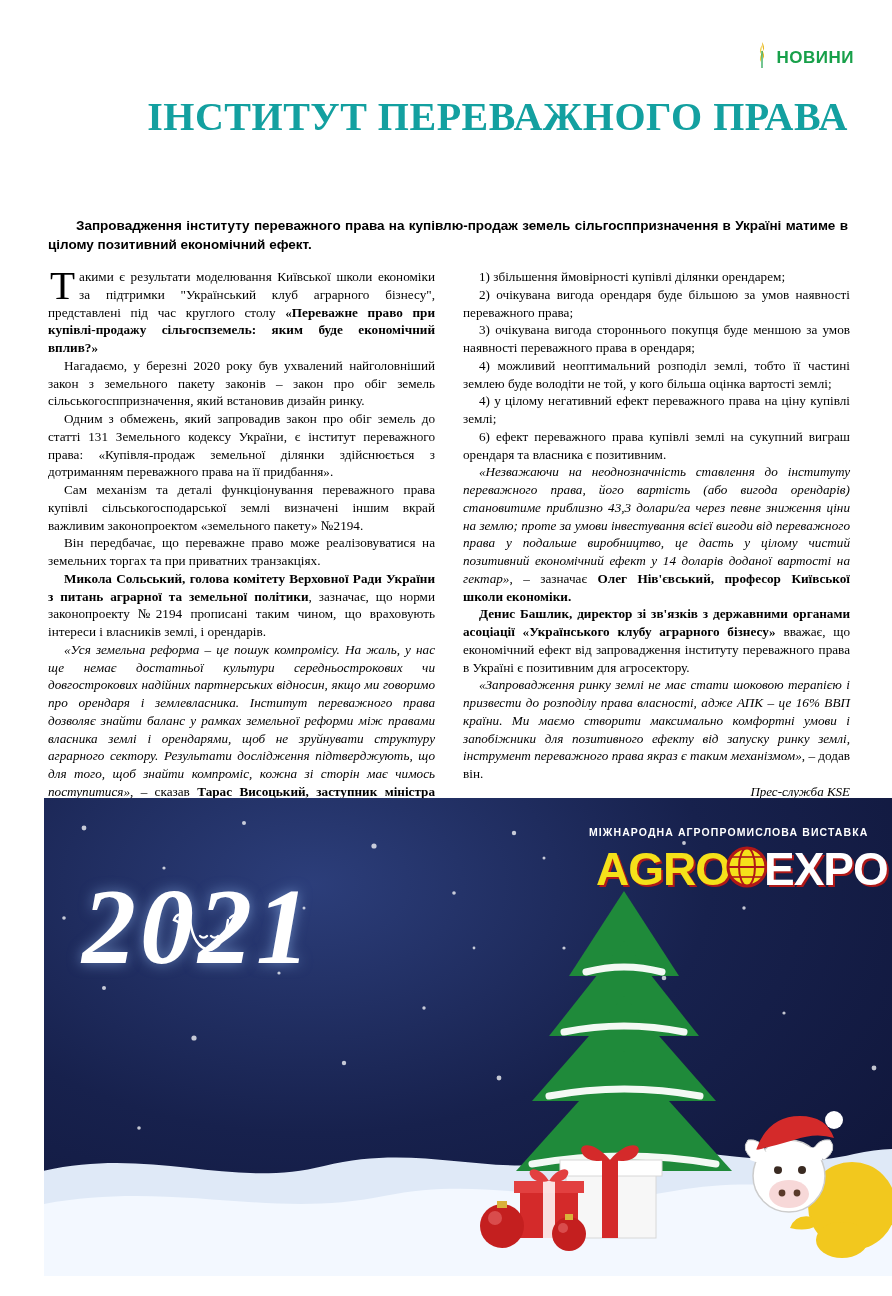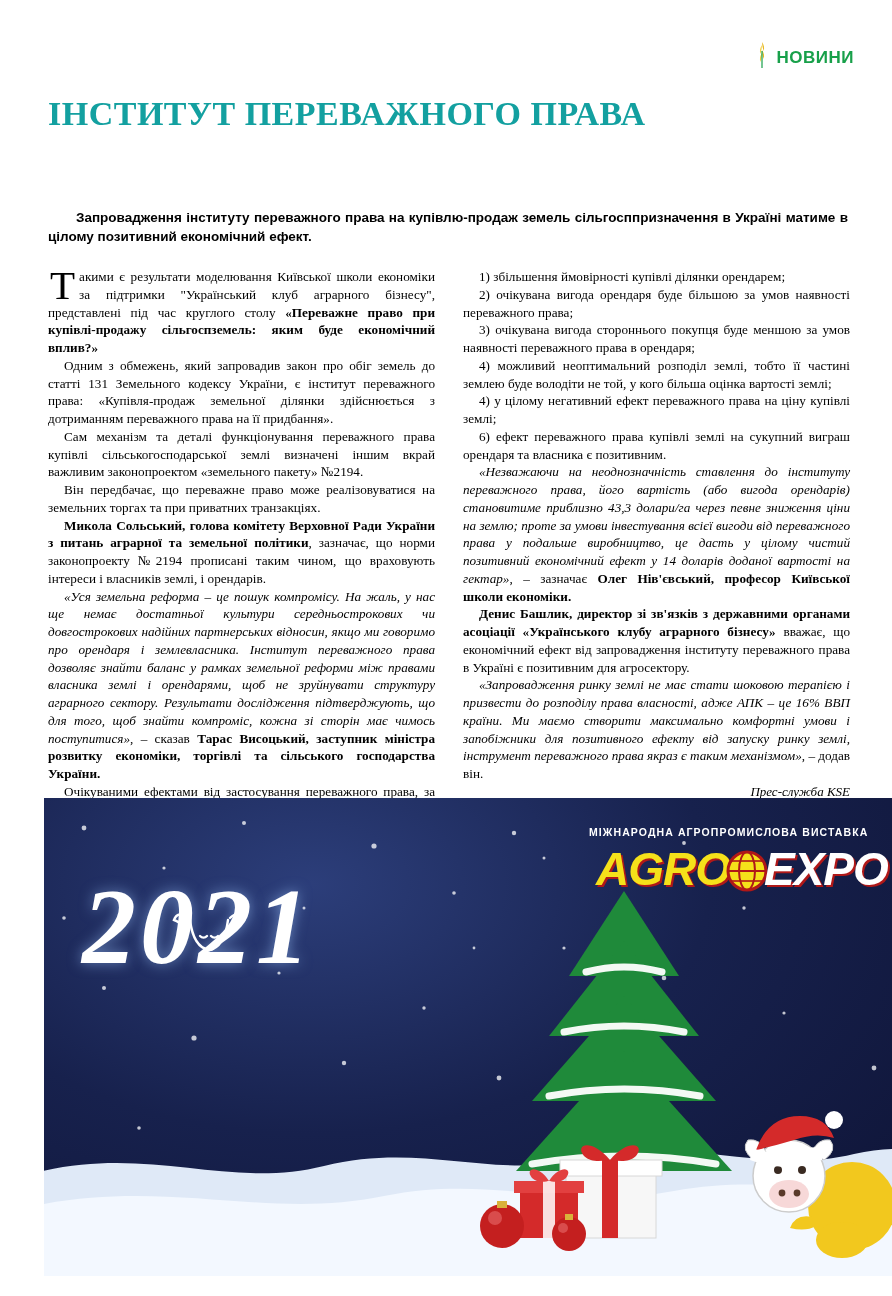--- a/index.html
+++ b/index.html
@@ -41,43 +41,44 @@
     width: 16px;
     height: 26px;
     display: block;
   }
   .headline {
     position: absolute;
     left: 48px;
     top: 96px;
     width: 800px;
     font-family: "Liberation Serif", serif;
-    font-size: 34px;
+    font-size: 40px;
     font-weight: bold;
     letter-spacing: 0.5px;
     color: #13a0a0;
     line-height: 1.05;
     white-space: nowrap;
+    text-align: right;
   }
   .subheadline {
     position: absolute;
     left: 50px;
     top: 155px;
     font-family: "Liberation Sans", sans-serif;
     font-size: 23px;
     font-weight: bold;
     color: #19a055;
     letter-spacing: 0.2px;
   }
 
   
   .lede {
     position: absolute;
     left: 48px;
-    top: 208px;
+    top: 216px;
     width: 800px;
     font-family: "Liberation Sans", sans-serif;
     font-size: 13.5px;
     font-weight: bold;
     line-height: 1.42;
     text-align: justify;
     color: #000;
     text-indent: 28px;
   }
 
@@ -152,24 +153,23 @@
     font-size: 10.5px;
     font-weight: bold;
     letter-spacing: 1.1px;
     color: #ffffff;
   }
   .agro-logo {
     position: absolute;
     left: 552px;
     top: 48px;
     display: flex;
-    align-items: flex-end;
-    font-family: "Liberation Sans", sans-serif;
-    font-weight: bold;
-    font-style: italic;
+    align-items: flex-start;
+    font-family: "Liberation Sans", sans-serif;
+    font-weight: bold;
     font-size: 46px;
     letter-spacing: -1px;
     line-height: 1;
   }
   .agro-logo .agro { color: #f5e11a; text-shadow: 2px 2px 0 #b01818; }
   .agro-logo .expo { color: #ffffff; text-shadow: 2px 2px 0 #b01818; }
   .agro-logo .globe {
     width: 42px; height: 42px;
     margin: 0 -4px;
     display: inline-block;
@@ -224,20 +224,21 @@
 </div>
 
 <div class="lede">Запровадження інституту переважного права на купівлю-продаж земель сільгосппризначення в Україні матиме в цілому позитивний економічний ефект.</div>
 
 <div class="columns">
 
   <div class="col">
     <p class="dropcap-para">
       <span class="dropcap">Т</span><span>акими є результати моделювання Київської школи економіки за підтримки "Український клуб аграрного бізнесу", представлені під час круглого столу </span><span class="b">«Переважне право при купівлі-продажу сільгоспземель: яким буде економічний вплив?»</span>
     </p>
+    <p>Нагадаємо, у березні 2020 року був ухвалений найголовніший закон з земельного пакету законів – закон про обіг земель сільськогосппризначення, який встановив дизайн ринку.</p>
     <p>Одним з обмежень, який запровадив закон про обіг земель до статті 131 Земельного кодексу України, є інститут переважного права: «Купівля-продаж земельної ділянки здійснюється з дотриманням переважного права на її придбання».</p>
     <p>Сам механізм та деталі функціонування переважного права купівлі сільськогосподарської землі визначені іншим вкрай важливим законопроектом «земельного пакету» №2194.</p>
     <p>Він передбачає, що переважне право може реалізовуватися на земельних торгах та при приватних транзакціях.</p>
     <p>
       <span class="b">Микола Сольський, голова комітету Верховної Ради України з питань аграрної та земельної політики</span><span>, зазначає, що норми законопроекту №2194 прописані таким чином, що враховують інтереси і власників землі, і орендарів.</span>
     </p>
     <p>
       <span class="i">«Уся земельна реформа – це пошук компромісу. На жаль, у нас ще немає достатньої культури середньострокових чи довгострокових надійних партнерських відносин, якщо ми говоримо про орендаря і землевласника. Інститут переважного права дозволяє знайти баланс у рамках земельної реформи між правами власника землі і орендарями, щоб не зруйнувати структуру аграрного сектору. Результати дослідження підтверджують, що для того, щоб знайти компроміс, кожна зі сторін має чимось поступитися»</span><span>, – сказав </span><span class="b">Тарас Висоцький, заступник міністра розвитку економіки, торгівлі та сільського господарства України.</span>
     </p>
     <p>Очікуваними ефектами від застосування переважного права, за результатами моделювання, є:</p>

